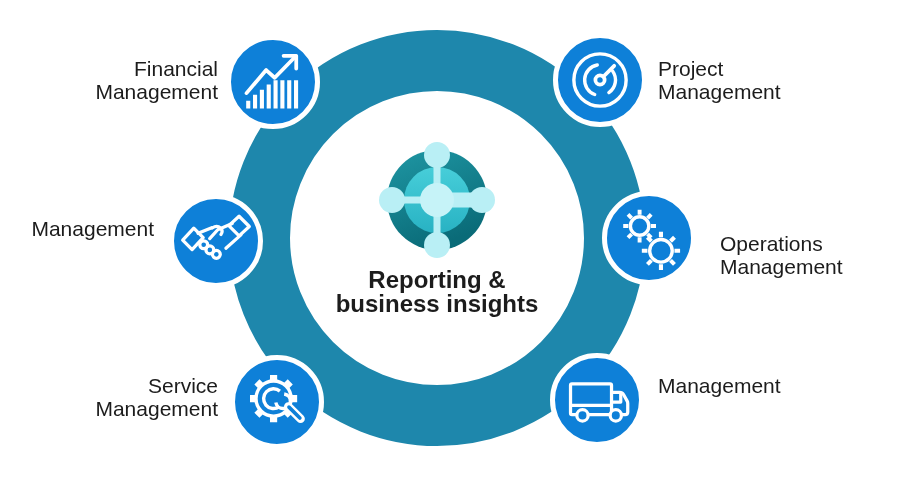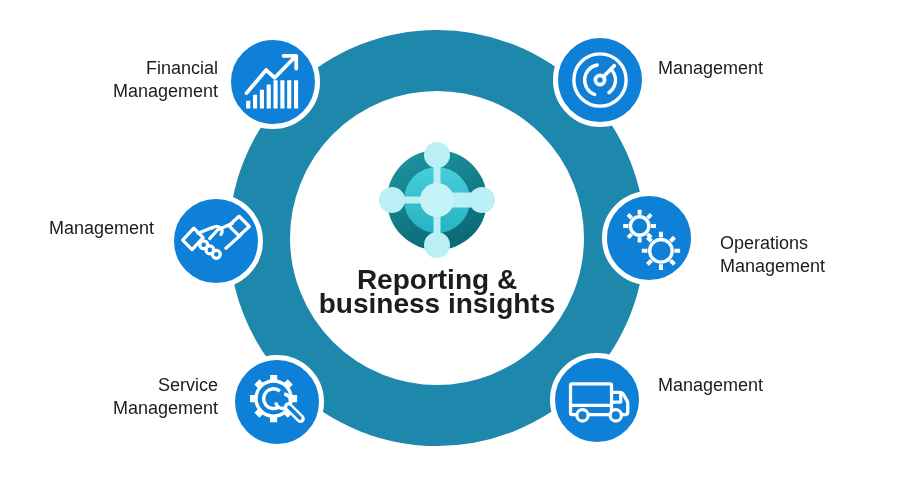--- a/index.html
+++ b/index.html
@@ -22,33 +22,33 @@
   .node svg { width:82px; height:82px; display:block; }
   .icon g { fill:none; stroke:var(--icon-stroke,#fff); }
   .node-financial   { left:226px; top:35px;  }
   .node-project     { left:553px; top:33px;  }
   .node-sales       { left:169px; top:194px; }
   .node-operations  { left:602px; top:191px; }
   .node-service     { left:230px; top:355px; }
   .node-supply      { left:550px; top:353px; }
   .label {
     position:absolute; color:var(--text,#1c1c1c);
-    font-size:18px; line-height:23px; white-space:nowrap;
+    font-size:21px; line-height:23px; white-space:nowrap;
   }
   .label.right { text-align:right; }
   .label-financial  { right:694px; top:57px;  }
   .label-project    { left:658px;  top:57px;  }
   .label-sales      { right:758px; top:217px; }
   .label-operations { left:720px;  top:232px; }
   .label-service    { right:694px; top:374px; }
   .label-supply     { left:658px;  top:374px; }
   .center-logo { position:absolute; left:377px; top:140px; width:120px; height:120px; }
   .center-label {
     position:absolute; left:317px; top:268px; width:240px; text-align:center;
-    font-size:28px; line-height:23.5px; font-weight:700; color:var(--text,#111);
+    font-size:24px; line-height:23.5px; font-weight:700; color:var(--text,#111);
   }
 </style>
 </head>
 <body>
 
 <div class="stage">
 
   <div class="ring"></div>
 
   <svg class="center-logo" viewBox="0 0 120 120">
@@ -155,20 +155,21 @@
         <circle cx="35" cy="33" r="3.3" style="fill:var(--node-circle,#0e80d8)"></circle>
       </g>
     </svg>
   </div>
 
   <div class="label right label-financial">
     <div>Financial</div>
     <div>Management</div>
   </div>
   <div class="label label-project">
+    <div>Project</div>
     <div>Management</div>
   </div>
   <div class="label right label-sales">
     <div>Management</div>
   </div>
   <div class="label label-operations">
     <div>Operations</div>
     <div>Management</div>
   </div>
   <div class="label right label-service">

